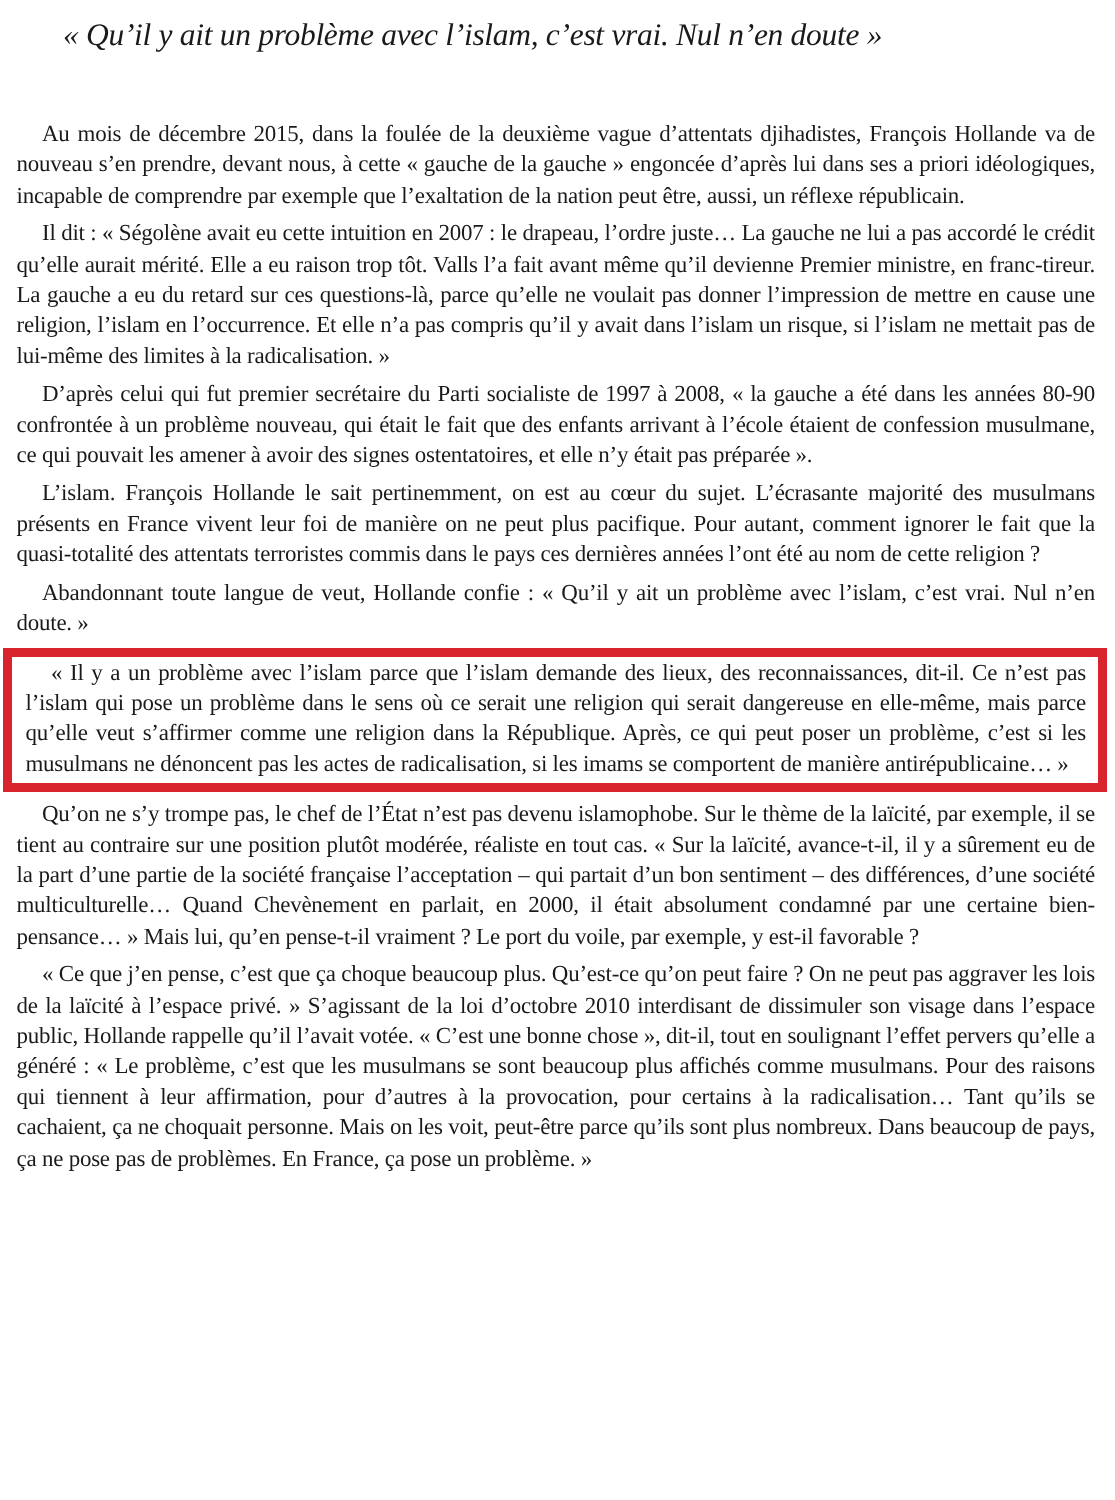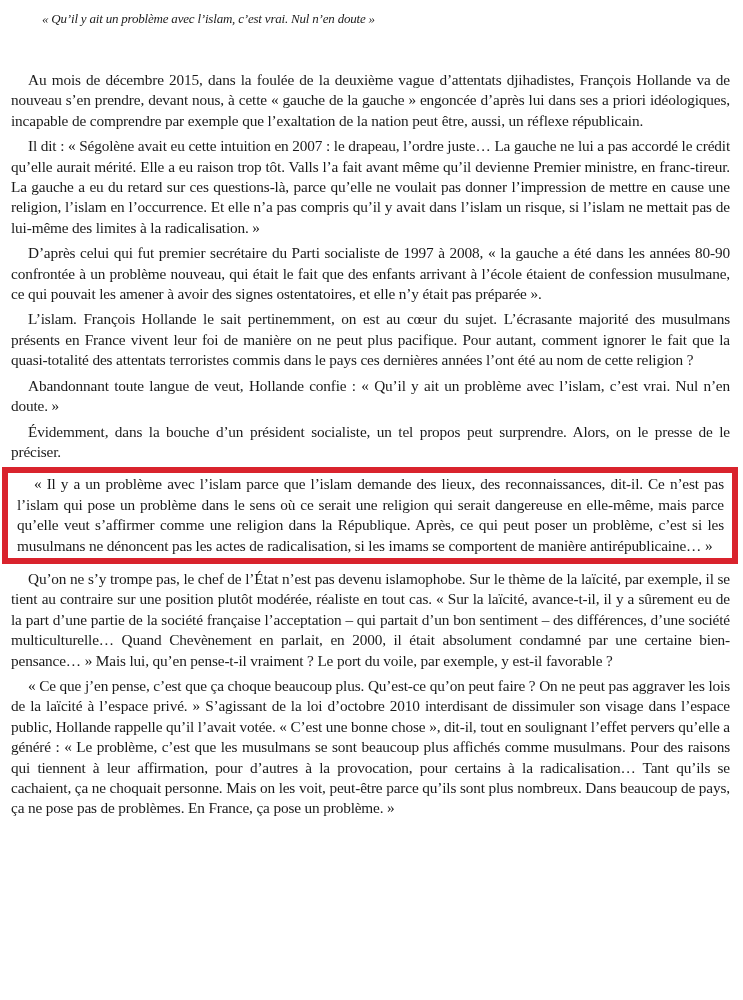--- a/index.html
+++ b/index.html
@@ -4,24 +4,24 @@
   <style>
     html, body { margin: 0; padding: 0; background: #ffffff; }
     body {
       width: 743px; height: 1000px; overflow: hidden; position: relative;
       font-family: "Liberation Serif", "DejaVu Serif", serif;
       color: #1a1a1a;
     }
     .page { position: absolute; left: 11px; top: 0; width: 719px; }
     .title {
       position: absolute; left: 31px; top: 11px;
-      font-style: italic; font-size: 13px; letter-spacing: -0.2px;
+      font-style: italic; font-size: 21px; letter-spacing: -0.2px;
       white-space: nowrap;
     }
-    .body-text { position: absolute; left: 0; top: 70px; width: 719px; }
+    .body-text { position: absolute; left: 0; top: 80px; width: 719px; }
     .para {
       margin: 0 0 5px 0;
       text-indent: 17px;
       font-size: 15.3px;
       line-height: 20.4px;
       text-align: justify;
       letter-spacing: -0.15px;
     }
     .highlight-box {
       position: relative;
@@ -37,21 +37,20 @@
 
 <div class="page">
   <div class="title">« Qu’il y ait un problème avec l’islam, c’est vrai. Nul n’en doute »</div>
 
   <div class="body-text">
     <p class="para">Au mois de décembre 2015, dans la foulée de la deuxième vague d’attentats djihadistes, François Hollande va de nouveau s’en prendre, devant nous, à cette « gauche de la gauche » engoncée d’après lui dans ses a priori idéologiques, incapable de comprendre par exemple que l’exaltation de la nation peut être, aussi, un réflexe républicain.</p>
     <p class="para">Il dit : « Ségolène avait eu cette intuition en 2007 : le drapeau, l’ordre juste… La gauche ne lui a pas accordé le crédit qu’elle aurait mérité. Elle a eu raison trop tôt. Valls l’a fait avant même qu’il devienne Premier ministre, en franc-tireur. La gauche a eu du retard sur ces questions-là, parce qu’elle ne voulait pas donner l’impression de mettre en cause une religion, l’islam en l’occurrence. Et elle n’a pas compris qu’il y avait dans l’islam un risque, si l’islam ne mettait pas de lui-même des limites à la radicalisation. »</p>
     <p class="para">D’après celui qui fut premier secrétaire du Parti socialiste de 1997 à 2008, « la gauche a été dans les années 80-90 confrontée à un problème nouveau, qui était le fait que des enfants arrivant à l’école étaient de confession musulmane, ce qui pouvait les amener à avoir des signes ostentatoires, et elle n’y était pas préparée ».</p>
     <p class="para">L’islam. François Hollande le sait pertinemment, on est au cœur du sujet. L’écrasante majorité des musulmans présents en France vivent leur foi de manière on ne peut plus pacifique. Pour autant, comment ignorer le fait que la quasi-totalité des attentats terroristes commis dans le pays ces dernières années l’ont été au nom de cette religion ?</p>
     <p class="para">Abandonnant toute langue de veut, Hollande confie : « Qu’il y ait un problème avec l’islam, c’est vrai. Nul n’en doute. »</p>
-    <p class="para">Évidemment, dans la bouche d’un président socialiste, un tel propos peut surprendre. Alors, on le presse de le préciser.</p>
 
     <div class="highlight-box" style="border-color: rgb(217, 35, 45);">
       <p class="para">« Il y a un problème avec l’islam parce que l’islam demande des lieux, des reconnaissances, dit-il. Ce n’est pas l’islam qui pose un problème dans le sens où ce serait une religion qui serait dangereuse en elle-même, mais parce qu’elle veut s’affirmer comme une religion dans la République. Après, ce qui peut poser un problème, c’est si les musulmans ne dénoncent pas les actes de radicalisation, si les imams se comportent de manière antirépublicaine… »</p>
     </div>
 
     <p class="para">Qu’on ne s’y trompe pas, le chef de l’État n’est pas devenu islamophobe. Sur le thème de la laïcité, par exemple, il se tient au contraire sur une position plutôt modérée, réaliste en tout cas. « Sur la laïcité, avance-t-il, il y a sûrement eu de la part d’une partie de la société française l’acceptation – qui partait d’un bon sentiment – des différences, d’une société multiculturelle… Quand Chevènement en parlait, en 2000, il était absolument condamné par une certaine bien-pensance… » Mais lui, qu’en pense-t-il vraiment ? Le port du voile, par exemple, y est-il favorable ?</p>
     <p class="para">« Ce que j’en pense, c’est que ça choque beaucoup plus. Qu’est-ce qu’on peut faire ? On ne peut pas aggraver les lois de la laïcité à l’espace privé. » S’agissant de la loi d’octobre 2010 interdisant de dissimuler son visage dans l’espace public, Hollande rappelle qu’il l’avait votée. « C’est une bonne chose », dit-il, tout en soulignant l’effet pervers qu’elle a généré : « Le problème, c’est que les musulmans se sont beaucoup plus affichés comme musulmans. Pour des raisons qui tiennent à leur affirmation, pour d’autres à la provocation, pour certains à la radicalisation… Tant qu’ils se cachaient, ça ne choquait personne. Mais on les voit, peut-être parce qu’ils sont plus nombreux. Dans beaucoup de pays, ça ne pose pas de problèmes. En France, ça pose un problème. »</p>
   </div>
 </div>
 

